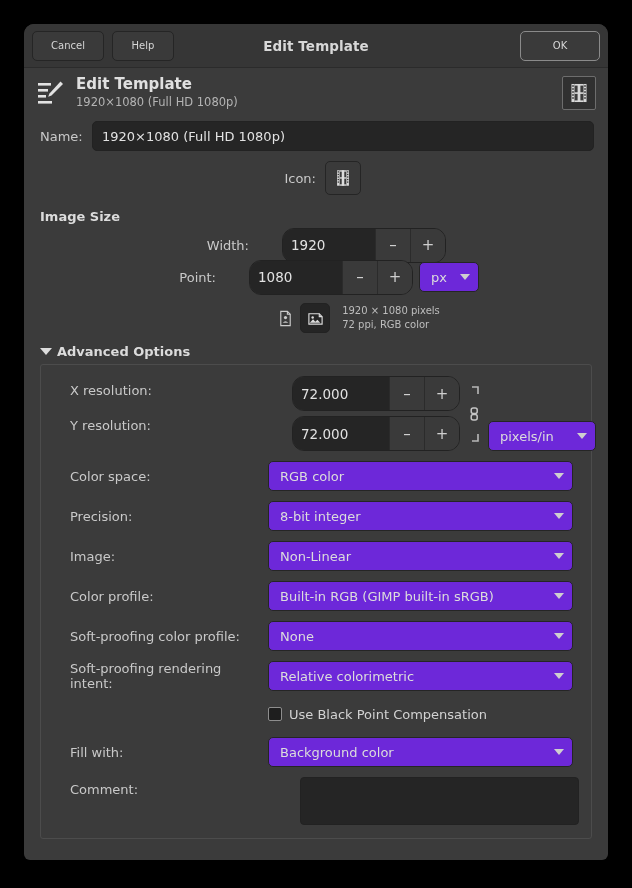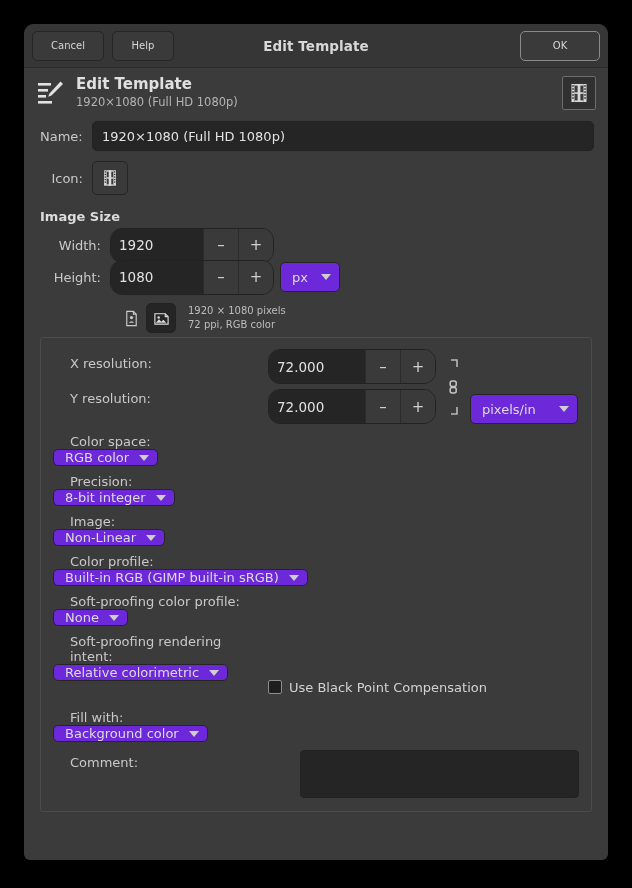--- a/index.html
+++ b/index.html
@@ -92,21 +92,21 @@
     display: flex; align-items: center; justify-content: center;
   }
 
   
   .body {
     flex: 1;
     padding: 2px 14px 0 14px;
     overflow: hidden;
   }
 
-  .row { display: flex; align-items: center; }
+  .row { display: flex; align-items: center; justify-content: center; }
 
   .lbl { color: #c9c9c9; font-size: 13px; }
 
   
   .name-row { margin: 2px 0 0 0; height: 32px; }
   .name-lbl { width: 54px; text-align: left; padding-left: 2px; }
   .entry {
     background: #252525;
     border: 1px solid #222;
     border-radius: 5px;
@@ -140,20 +140,21 @@
 
   
   .sz-row { height: 30px; margin-bottom: 2px; }
   .sz-lbl { width: 72px; text-align: right; padding-right: 9px; font-size: 13px; }
   .spin {
     display: flex; align-items: stretch;
     height: 35px;
     border-radius: 12px;
     overflow: hidden;
     border: 1px solid #222;
+    margin-left: 24px;
   }
   .spin .sval {
     background: #252525;
     color: #e2e2e2;
     font-size: 13.5px;
     padding: 0 8px;
     display: flex; align-items: center;
     min-width: 92px;
   }
   .spin .sbtn {
@@ -222,21 +223,21 @@
   }
   .exp-lbl { font-size: 13px; font-weight: bold; color: #dcdcdc; }
 
   .adv-frame {
     border: 1px solid #4c4c4c;
     border-radius: 3px;
     margin: 0 2px;
     padding: 11px 12px 13px 12px;
   }
 
-  .arow { height: 30px; margin-bottom: 10px; display: flex; align-items: flex-start; flex-direction: column; }
+  .arow { height: 30px; margin-bottom: 10px; display: flex; align-items: center; }
   .arow:last-child { margin-bottom: 0; }
   .albl {
     width: 215px;
     text-align: left;
     padding-left: 17px;
     font-size: 13px;
     color: #c9c9c9;
     flex: 0 0 auto;
   }
   .wide-combo { flex: 1; max-width: 305px; }
@@ -388,21 +389,21 @@
     <div class="row sz-row">
       <div class="lbl sz-lbl">Width:</div>
       <div class="spin">
         <div class="sval">1920</div>
         <div class="sbtn">–</div>
         <div class="sbtn">+</div>
       </div>
     </div>
 
     <div class="row sz-row">
-      <div class="lbl sz-lbl">Height:</div>
+      <div class="lbl sz-lbl">Point:</div>
       <div class="spin">
         <div class="sval">1080</div>
         <div class="sbtn">–</div>
         <div class="sbtn">+</div>
       </div>
       <div class="combo unit-combo">
         <span class="ctext">px</span>
         <span class="arrow"></span>
       </div>
     </div>
@@ -429,20 +430,24 @@
             </svg>
           </span>
         </div>
       </div>
       <div class="info-txt">
         <div>1920 × 1080 pixels</div>
         <div>72 ppi, RGB color</div>
       </div>
     </div>
 
+    <div class="expander">
+      <span class="exp-tri"></span>
+      <span class="exp-lbl">Advanced Options</span>
+    </div>
 
     <div class="adv-frame">
 
       <div class="res-group">
         <div class="res-labels">
           <div>X resolution:</div>
           <div>Y resolution:</div>
         </div>
         <div class="res-spins">
           <div class="spin">

